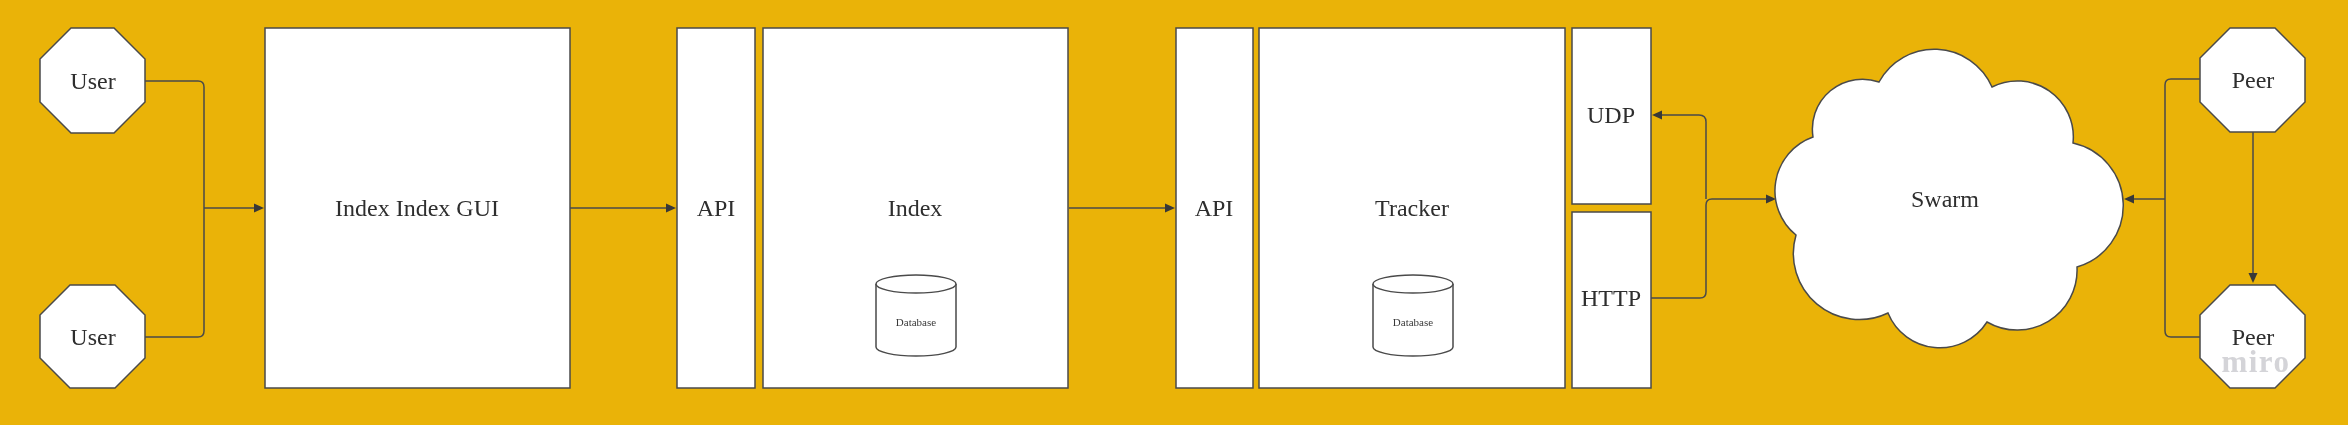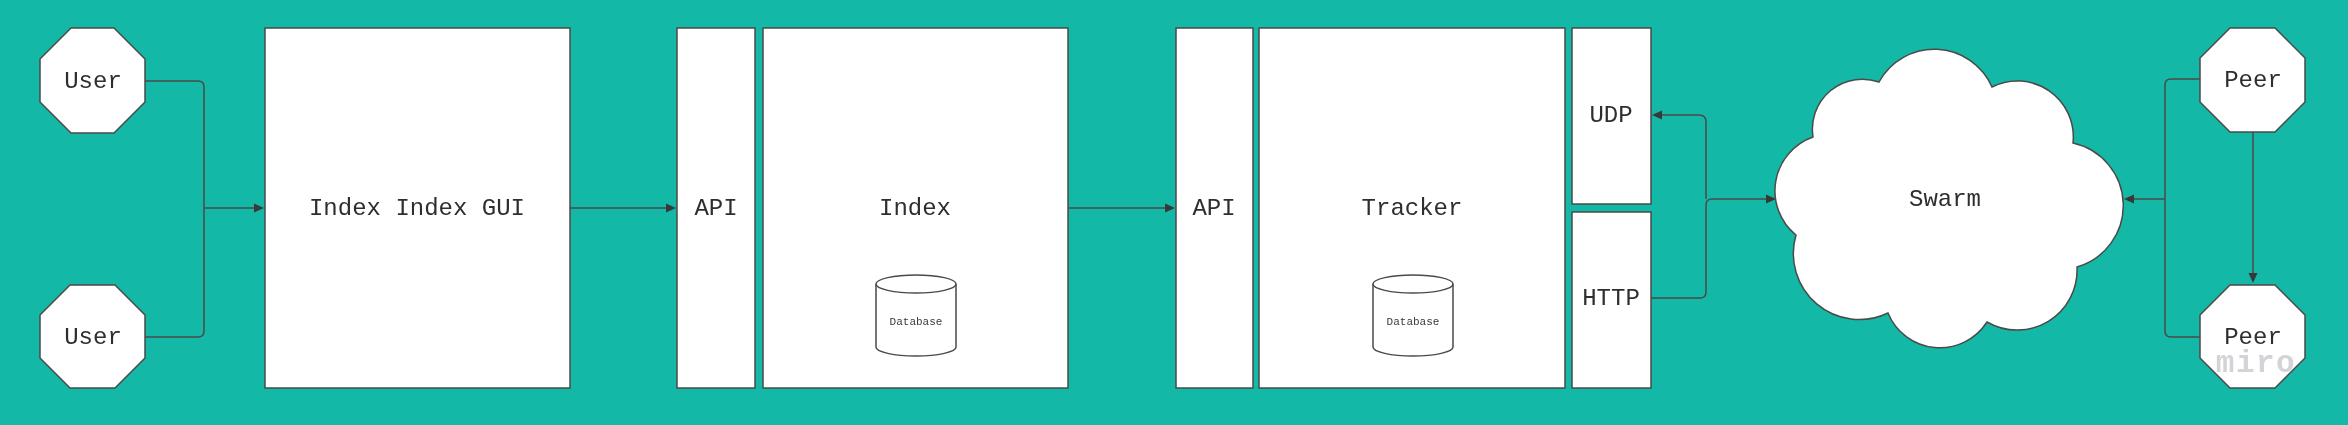--- a/index.html
+++ b/index.html
@@ -1,22 +1,22 @@
 <!DOCTYPE html>
 <html><head>
 <meta charset="utf-8">
 <style>
   html, body { margin: 0; padding: 0; background: #ffffff; }
   #canvas {
     position: relative;
     width: 2348px;
     height: 425px;
-    background: #14b8a6;
+    background: #eab308;
     overflow: hidden;
-    font-family: Liberation Mono, monospace;
+    font-family: Liberation Serif, serif;
   }
   svg { display: block; }
   .shape { fill: #ffffff; stroke: #4a4a4a; stroke-width: 1.5; }
   .edge  { fill: none; stroke: #4a4a4a; stroke-width: 1.5; stroke-linecap: butt; }
   .head  { fill: #383838; stroke: none; }
   .lbl   { fill: #2e2e2e; font-size: 24px; text-anchor: middle; }
   .lbl-sm{ fill: #3a3a3a; font-size: 11px; text-anchor: middle; }
   .wm    { fill: #d4d4d8; font-size: 31px; font-weight: bold; letter-spacing: 1.5px; text-anchor: middle; }
 </style>
 </head>

